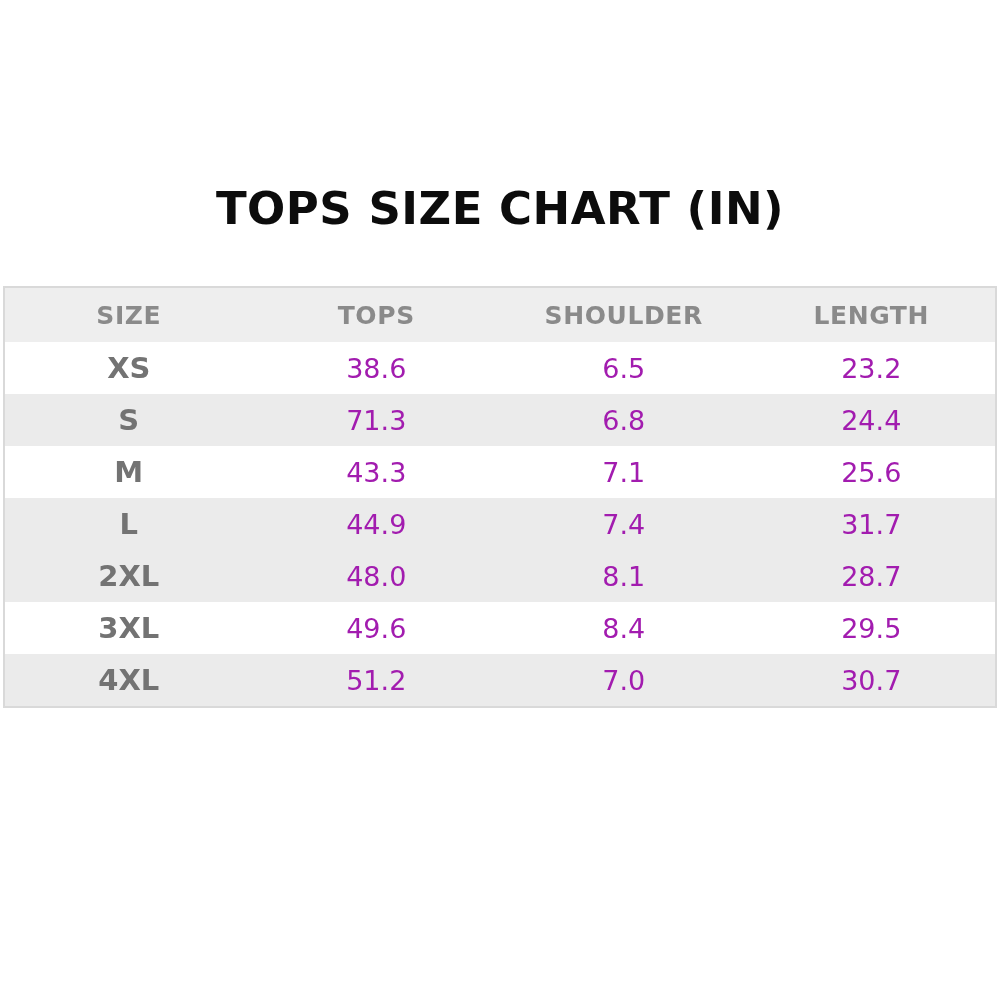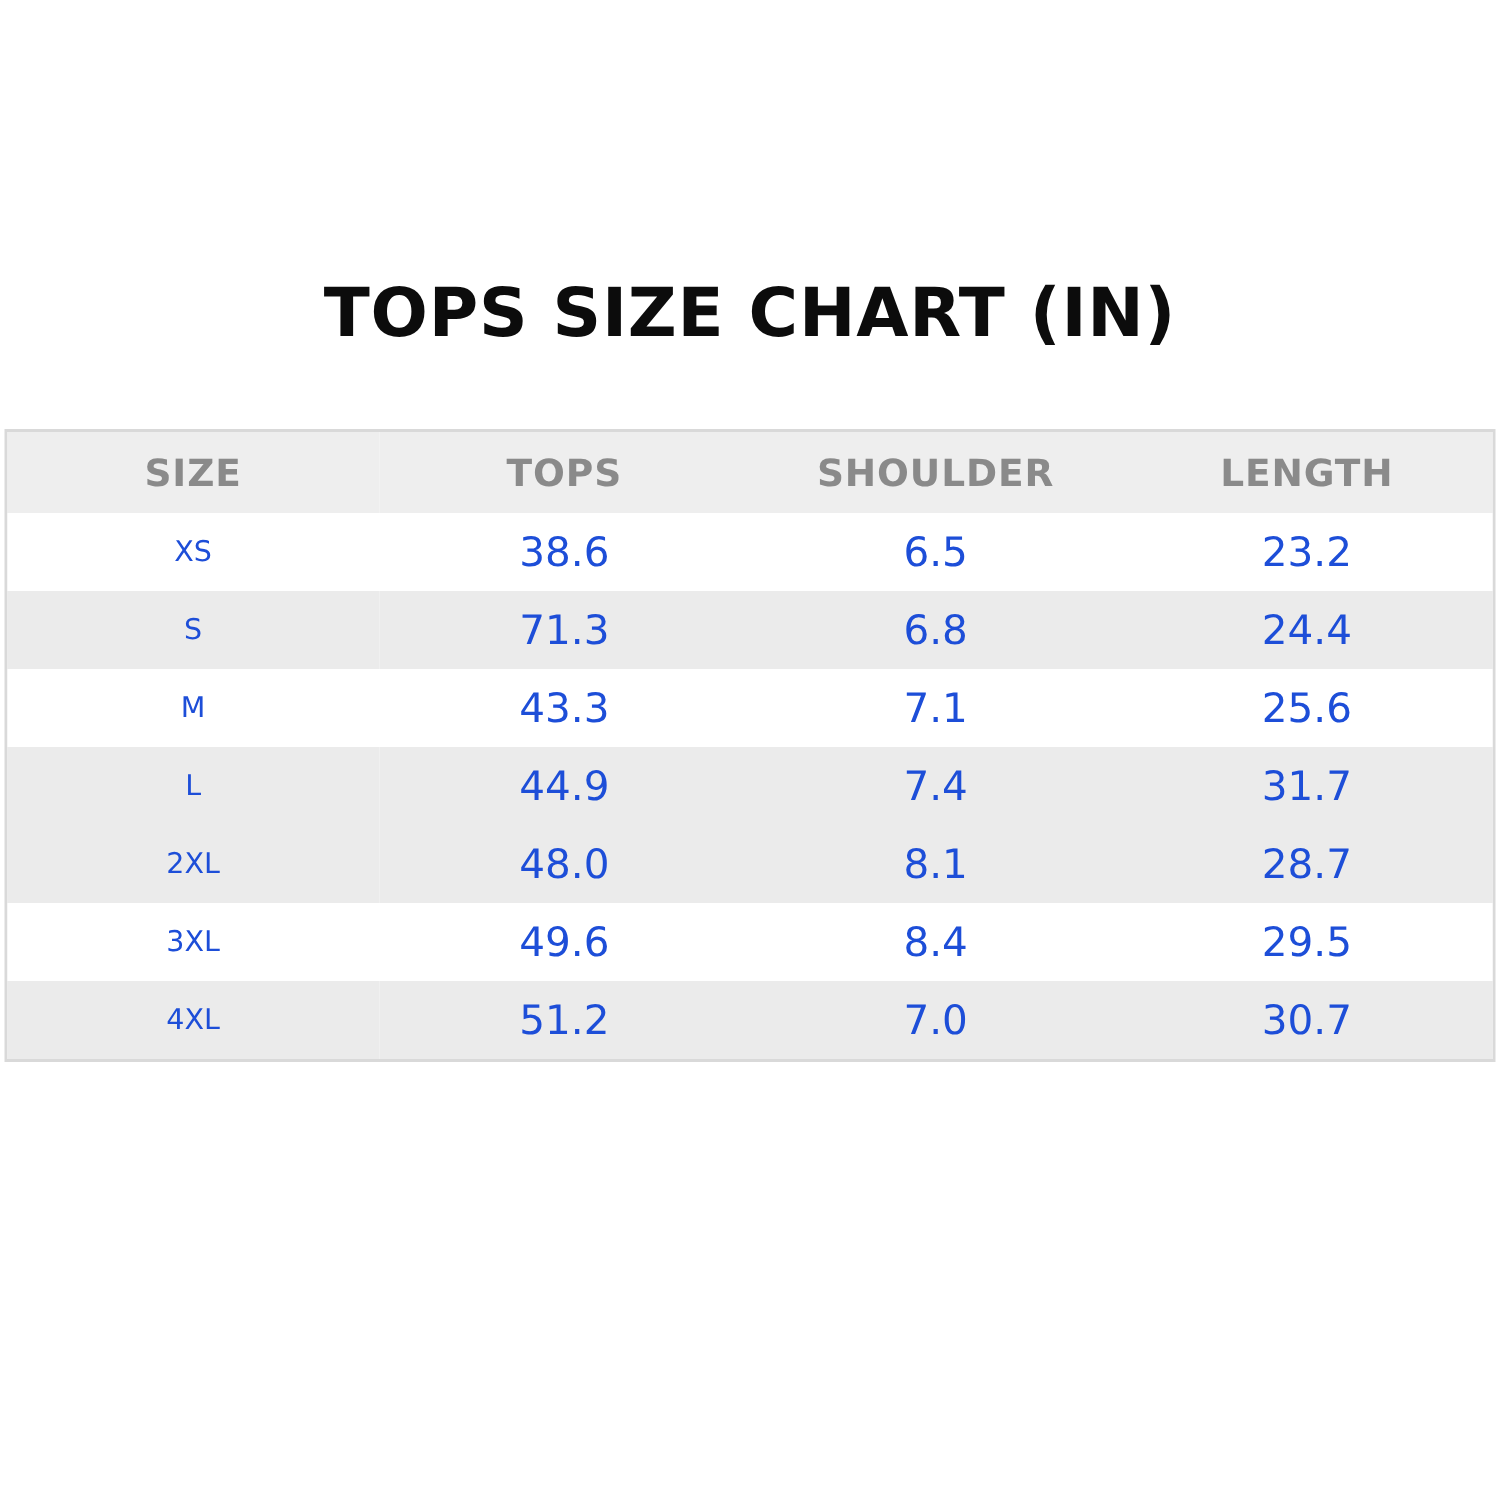--- a/index.html
+++ b/index.html
@@ -63,26 +63,26 @@
     letter-spacing: 0.6px;
     height: 54px;
   }
   table.size-table tbody tr.row-alt td {
     background: #ebebeb;
   }
   table.size-table tbody tr.row-plain td {
     background: #ffffff;
   }
   table.size-table tbody td.col-size {
-    font-weight: normal;
-    color: #1d4ed8;
-    font-size: 19px;
+    font-weight: bold;
+    color: #737373;
+    font-size: 29px;
   }
   table.size-table tbody td.col-val {
-    color: #1d4ed8;
+    color: #a21caf;
     font-weight: normal;
     font-size: 27px;
   }
   
   col.c-size { width: 25%; }
   col.c-bust { width: 25%; }
   col.c-shoulder { width: 25%; }
   col.c-length { width: 25%; }
 </style>
 </head>

